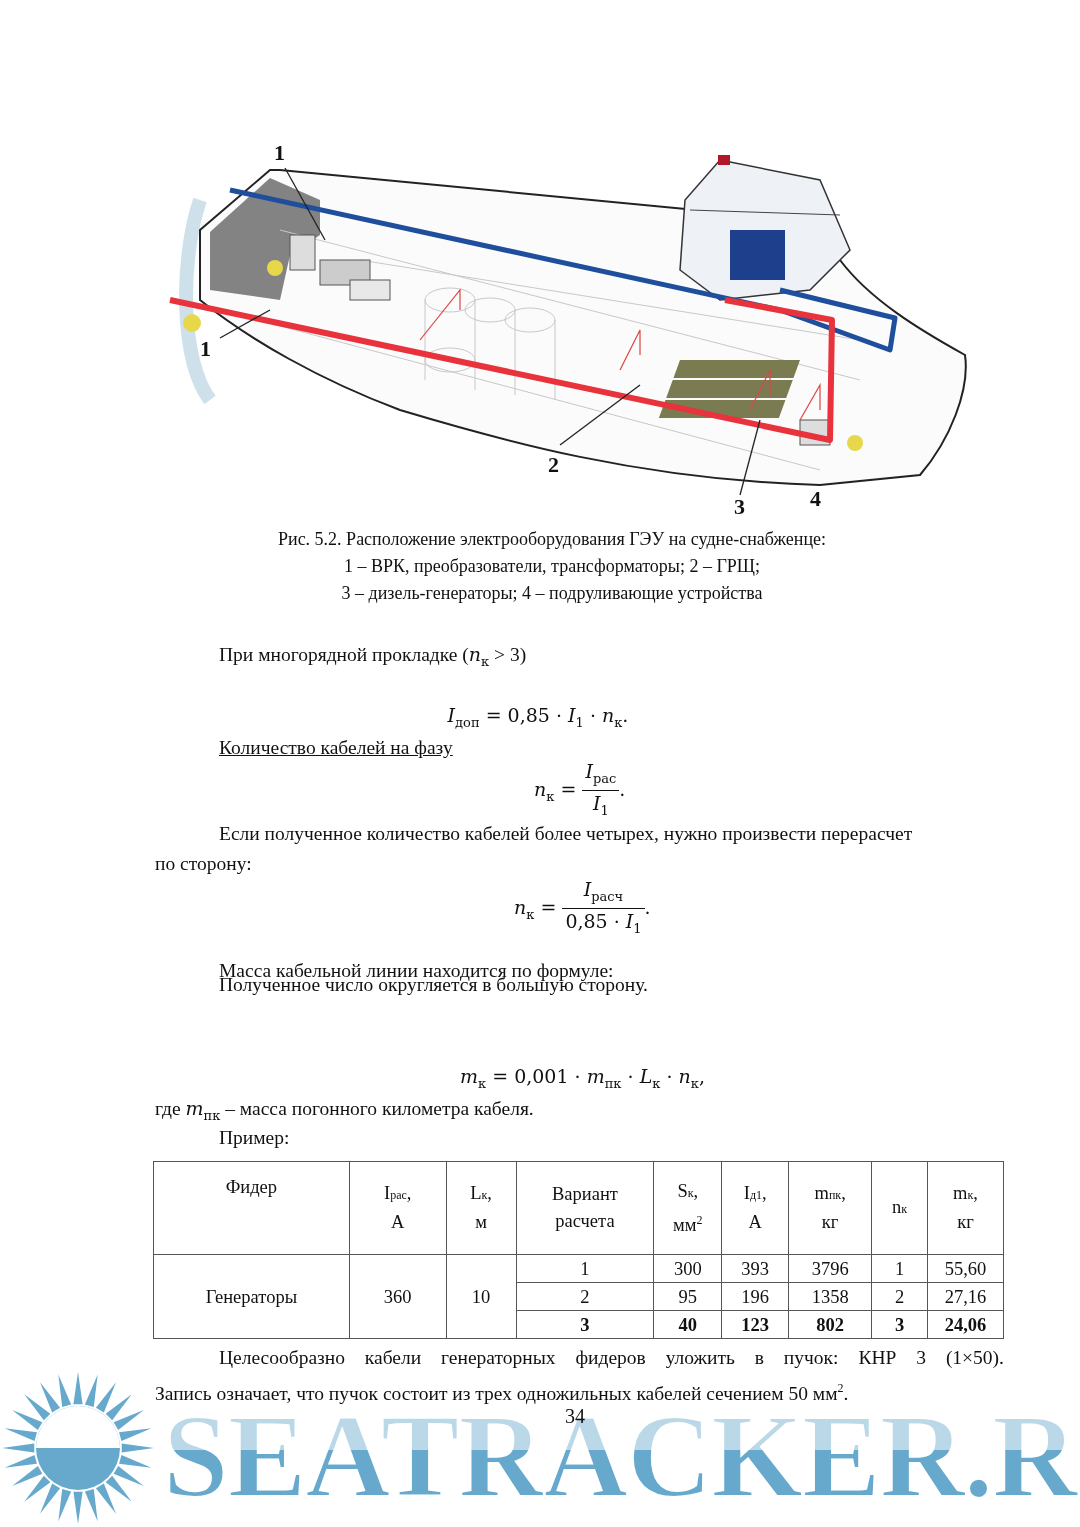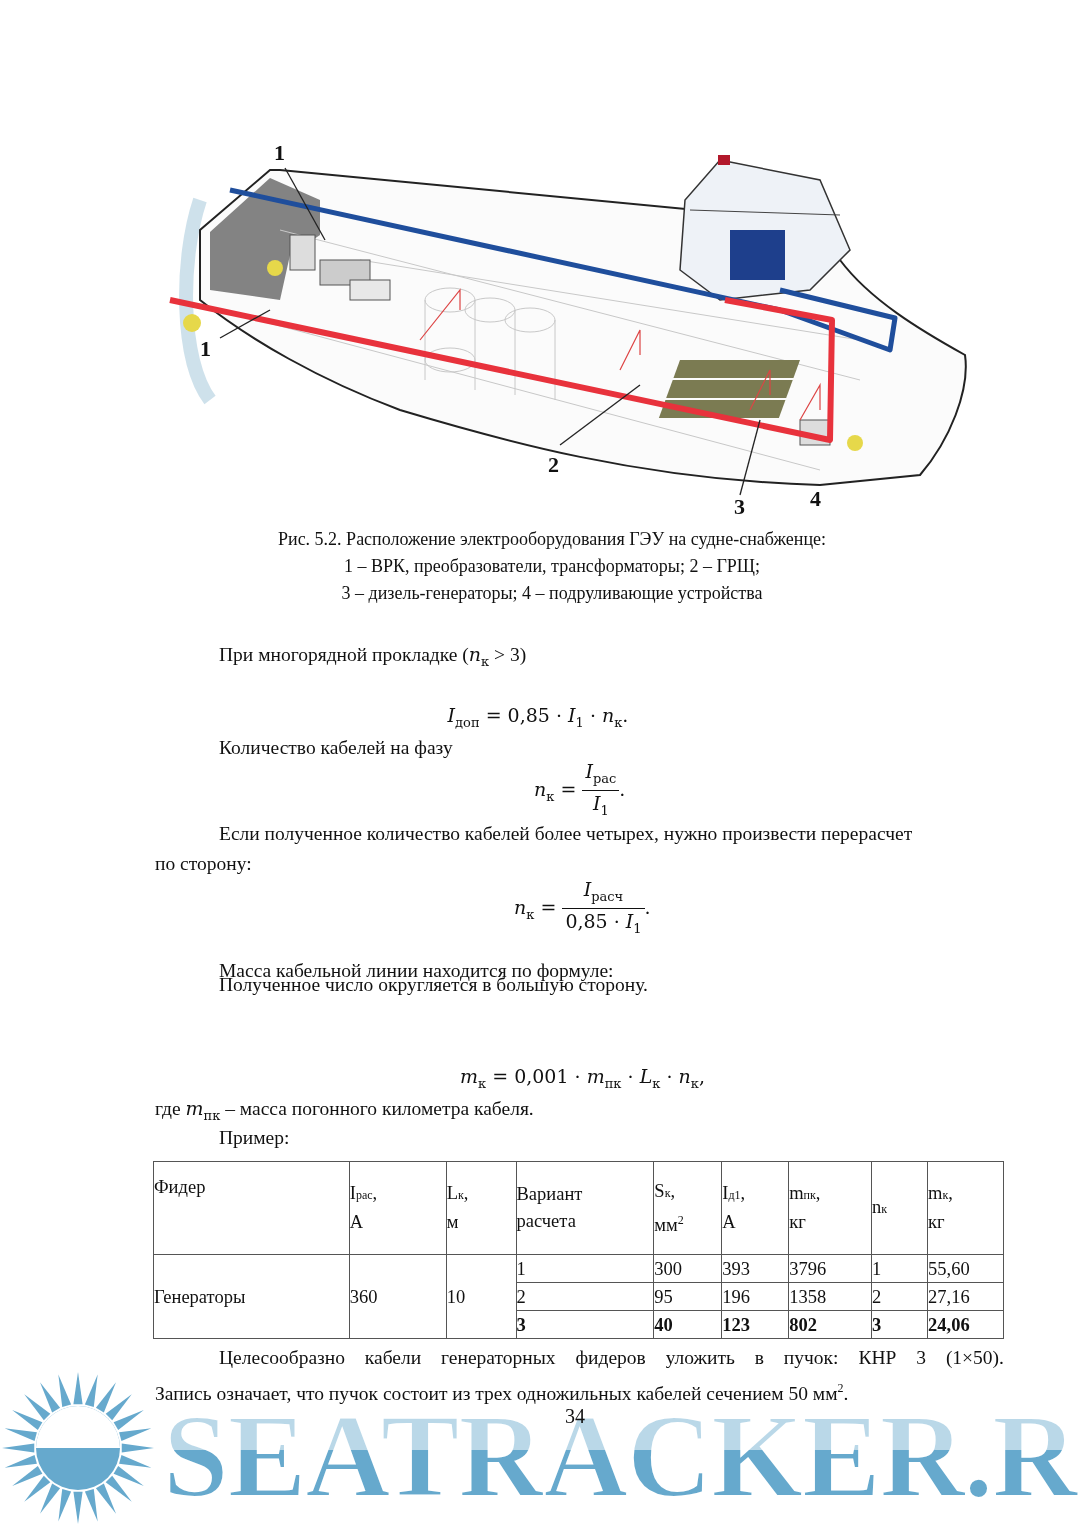--- a/index.html
+++ b/index.html
@@ -16,21 +16,21 @@
   .frac .den { display: block; padding: 1px 3px 0; line-height: 22px; }
   .caption { font-size: 18px; line-height: 27px; width: 1080px; left: 12px; text-align: center; }
 
   
   #figure { left: 160px; top: 140px; width: 820px; height: 380px; }
   .fig-label { font-family: "Liberation Serif", serif; font-weight: bold; font-size: 22px; position: absolute; color: #111; }
 
   
   table.ex { position: absolute; left: 153px; top: 1161px; width: 851px; border-collapse: collapse;
              font-family: "Liberation Serif", serif; font-size: 18.5px; }
-  table.ex td { border: 1.3px solid #555; padding: 0; }
+  table.ex td { border: 1.3px solid #555; text-align: center; padding: 0; }
   table.ex .hd td { height: 80px; vertical-align: middle; line-height: 27px; }
   table.ex .r td { height: 27px; line-height: 26px; }
   table.ex .b td { font-weight: bold; }
   .hsub { font-size: 12px; }
   .hsup { font-size: 12px; vertical-align: 7px; }
 
   
   #watermark { left: 0; top: 1370px; width: 1080px; height: 157px; }
   .wm-text { font-family: "Liberation Serif", "DejaVu Serif", serif; font-weight: bold;
              font-size: 118px; letter-spacing: -1px; fill: #66a9cd; }
@@ -121,21 +121,21 @@
 </div>
 
 <div class="abs txt" style="left:219px;top:642px;">
   <span>При многорядной прокладке (</span><span class="math"><i>n</i><span class="sub">к</span></span><span> &gt; 3)</span>
 </div>
 
 <div class="abs txt math center" style="left:0;width:1076px;top:703px;">
   <i>I</i><span class="sub">доп</span><span> = 0,85 · </span><i>I</i><span class="sub">1</span><span> · </span><i>n</i><span class="sub">к</span><span>.</span>
 </div>
 
-<div class="abs txt" style="left:219px;top:736px;">Количество кабелей на фазу</div>
+<div class="abs txt" style="left:219px;top:736px;text-decoration:underline;">Количество кабелей на фазу</div>
 
 <div class="abs txt math" style="left:534px;top:760px;">
   <i>n</i><span class="sub">к</span> =
   <span class="frac">
     <span class="num"><i>I</i><span class="sub">рас</span></span>
     <span class="den"><i>I</i><span class="sub">1</span></span>
   </span><span>.</span>
 </div>
 
 <div class="abs txt" style="left:219px;top:822px;">Если полученное количество кабелей более четырех, нужно произвести перерасчет</div>

